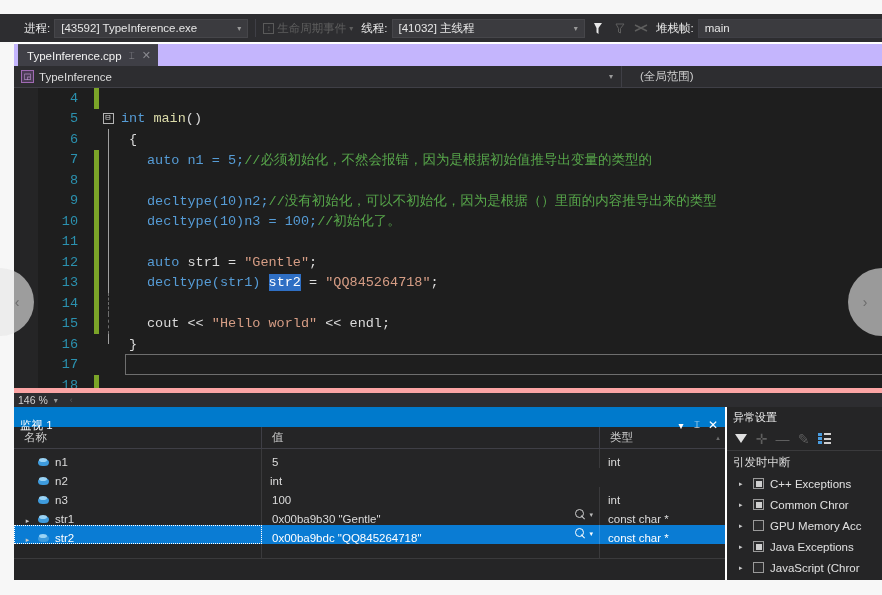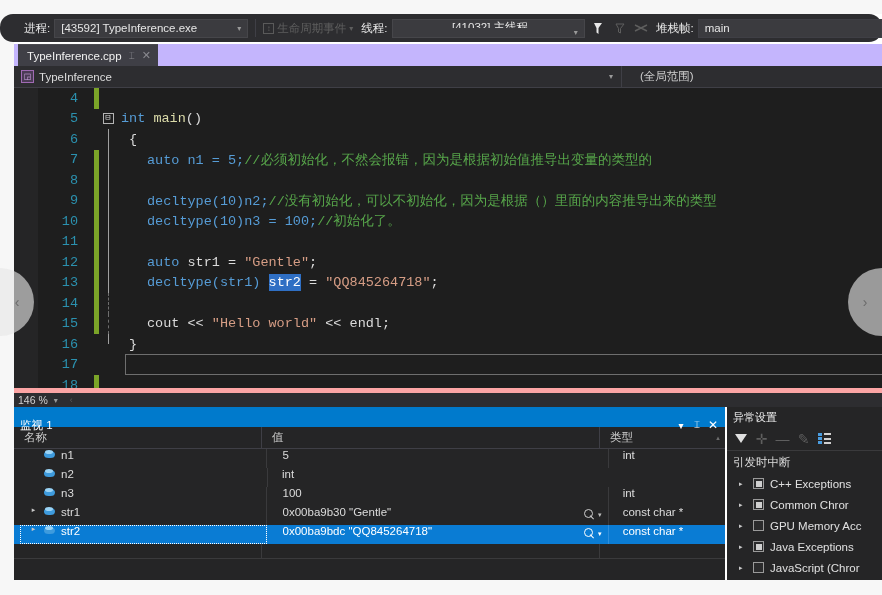--- a/index.html
+++ b/index.html
@@ -18,40 +18,39 @@
   
   .debug-toolbar {
     position: absolute; left: 0; top: 14px;
     width: 882px; height: 28px;
     background: #2d2d30;
     display: flex; align-items: center;
     padding-left: 24px;
     gap: 4px;
     font-size: 11.5px;
     color: #d6d6d6;
-    border-radius: 13px;
   }
   .tb-label { color: #e8e8e8; white-space: nowrap; font-size: 11.5px; }
   .tb-combo {
     background: #3b3b3f;
     border: 1px solid #46464a;
     height: 19px;
     display: flex; align-items: center;
     padding: 0 2px 0 6px;
     color: #e6e6e6;
     font-size: 11.5px;
     white-space: nowrap;
   }
   .tb-combo .cval { overflow: hidden; text-overflow: ellipsis; }
   .tb-combo .carrow {
     margin-left: auto; padding-left: 8px; padding-right: 4px;
     color: #9a9a9a; font-size: 8px;
   }
   .combo-proc { width: 196px; }
-  .combo-thread { width: 195px; flex-direction: column; }
+  .combo-thread { width: 195px; }
   .combo-frame { width: 186px; border-color:#3f3f45;}
   .tb-sep { width: 1px; height: 18px; background: #3f3f46; margin: 0 3px; }
   .tb-icon {
     width: 18px; height: 18px;
     display: flex; align-items: center; justify-content: center;
     color: #c8c8c8;
   }
   .tb-icon.dim { color: #5a5a5a; }
   .tb-lifecycle {
     display:flex; align-items:center; gap:3px;
@@ -231,24 +230,23 @@
   .wrow {
     height: 19px; display: flex; align-items: center;
     font-size: 11.5px; color: #dcdcdc;
   }
   .wrow.selected { background: #0a7cd4; color: #ffffff; }
   .wrow.selected .wc-name,
   .wrow.selected .wc-val,
   .wrow.selected .wc-type { border-right-color: #2f8fdc; }
   .wrow.selected .wc-name { outline: 1px dotted #ffffff; outline-offset: -1px; }
   .wc {
-    height: 19px; display: flex; align-items: flex-start;
+    height: 19px; display: flex; align-items: flex-end;
     border-right: 1px solid #3a3a3c;
     overflow: hidden;
-    margin-left: 6px;
   }
   .wc-name { width: 248px; padding-left: 8px; gap: 5px; }
   .wc-val  { width: 338px; padding-left: 10px; position: relative; }
   .wc-type { width: 111px; padding-left: 8px; border-right: none; }
   .expander {
     width: 11px; flex: none; color: #c9c9c9; font-size: 7px; text-align: center;
   }
   .expander.empty { color: transparent; }
   .var-icon {
     width: 12px; height: 11px; flex: none; position: relative;

